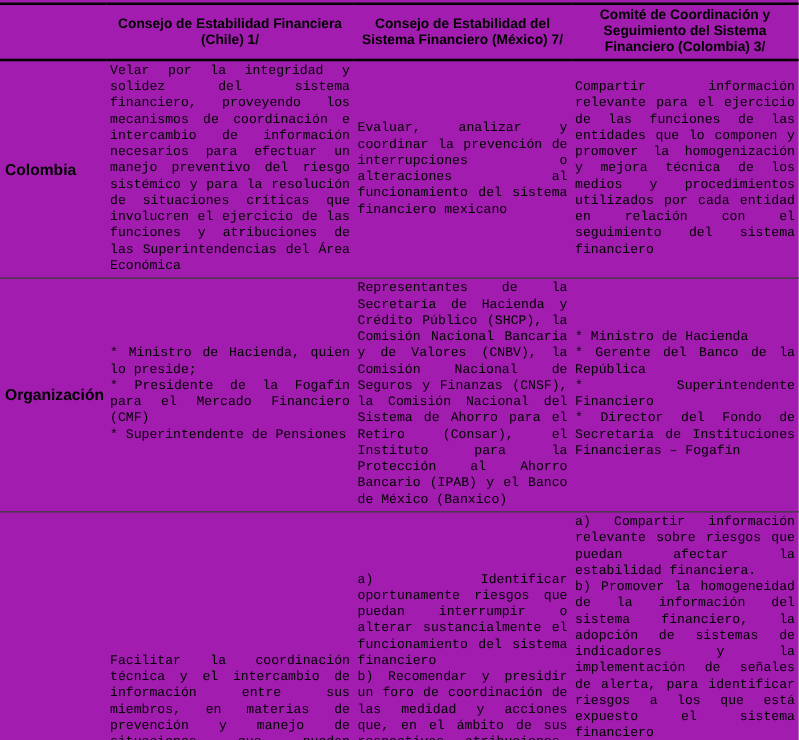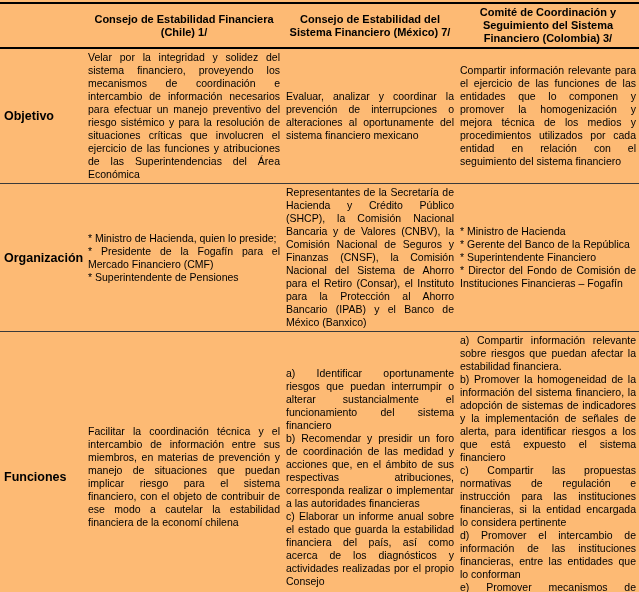--- a/index.html
+++ b/index.html
@@ -5,21 +5,21 @@
   html, body {
     margin: 0;
     padding: 0;
     background: #ffffff;
   }
   .page {
     width: 639px;
     height: 592px;
     box-sizing: border-box;
     padding-top: 2px;
-    background: #fdba74;
+    background: #a21caf;
     color: #000000;
     font-family: "Liberation Sans", sans-serif;
   }
   table.cmp {
     width: 639px;
     border-collapse: collapse;
     table-layout: fixed;
     border-top: 2px solid #000000;
     border-bottom: 2px solid #7d7d7d;
   }
@@ -54,20 +54,21 @@
     text-align: left;
     padding-left: 4px;
     vertical-align: middle;
   }
   td.cell {
     font-size: 10.5px;
     line-height: 13px;
     text-align: justify;
     text-justify: inter-word;
     white-space: pre-line;
+    font-family: Liberation Mono, monospace;
   }
 </style>
 </head>
 <body>
 
 <div class="page">
   <table class="cmp">
     <colgroup>
       <col class="c-label">
       <col class="c-chile">
@@ -77,35 +78,35 @@
     <thead>
       <tr class="header-row">
         <th class="colhead"></th>
         <th class="colhead">Consejo de Estabilidad Financiera (Chile) 1/</th>
         <th class="colhead">Consejo de Estabilidad del Sistema Financiero (México) 7/</th>
         <th class="colhead">Comité de Coordinación y Seguimiento del Sistema Financiero (Colombia) 3/</th>
       </tr>
     </thead>
     <tbody>
       <tr class="r-objetivo">
-        <td class="rowlabel">Objetivo</td>
+        <td class="rowlabel">Colombia</td>
         <td class="cell">Velar por la integridad y solidez del sistema financiero, proveyendo los mecanismos de coordinación e intercambio de información necesarios para efectuar un manejo preventivo del riesgo sistémico y para la resolución de situaciones críticas que involucren el ejercicio de las funciones y atribuciones de las Superintendencias del Área Económica</td>
-        <td class="cell">Evaluar, analizar y coordinar la prevención de interrupciones o alteraciones al oportunamente del sistema financiero mexicano</td>
+        <td class="cell">Evaluar, analizar y coordinar la prevención de interrupciones o alteraciones al funcionamiento del sistema financiero mexicano</td>
         <td class="cell">Compartir información relevante para el ejercicio de las funciones de las entidades que lo componen y promover la homogenización y mejora técnica de los medios y procedimientos utilizados por cada entidad en relación con el seguimiento del sistema financiero</td>
       </tr>
       <tr class="r-organizacion">
         <td class="rowlabel">Organización</td>
         <td class="cell">* Ministro de Hacienda, quien lo preside;
 * Presidente de la Fogafín para el Mercado Financiero (CMF)
 * Superintendente de Pensiones</td>
         <td class="cell">Representantes de la Secretaría de Hacienda y Crédito Público (SHCP), la Comisión Nacional Bancaria y de Valores (CNBV), la Comisión Nacional de Seguros y Finanzas (CNSF), la Comisión Nacional del Sistema de Ahorro para el Retiro (Consar), el Instituto para la Protección al Ahorro Bancario (IPAB) y el Banco de México (Banxico)</td>
         <td class="cell">* Ministro de Hacienda
 * Gerente del Banco de la República
 * Superintendente Financiero
-* Director del Fondo de Comisión de Instituciones Financieras – Fogafín</td>
+* Director del Fondo de Secretaría de Instituciones Financieras – Fogafín</td>
       </tr>
       <tr class="r-funciones">
         <td class="rowlabel">Funciones</td>
         <td class="cell">Facilitar la coordinación técnica y el intercambio de información entre sus miembros, en materias de prevención y manejo de situaciones que puedan implicar riesgo para el sistema financiero, con el objeto de contribuir de ese modo a cautelar la estabilidad financiera de la economí chilena</td>
         <td class="cell">a) Identificar oportunamente riesgos que puedan interrumpir o alterar sustancialmente el funcionamiento del sistema financiero
 b) Recomendar y presidir un foro de coordinación de las medidad y acciones que, en el ámbito de sus respectivas atribuciones, corresponda realizar o implementar a las autoridades financieras
 c) Elaborar un informe anual sobre el estado que guarda la estabilidad financiera del país, así como acerca de los diagnósticos y actividades realizadas por el propio Consejo</td>
         <td class="cell">a) Compartir información relevante sobre riesgos que puedan afectar la estabilidad financiera.
 b) Promover la homogeneidad de la información del sistema financiero, la adopción de sistemas de indicadores y la implementación de señales de alerta, para identificar riesgos a los que está expuesto el sistema financiero
 c) Compartir las propuestas normativas de regulación e instrucción para las instituciones financieras, si la entidad encargada lo considera pertinente

